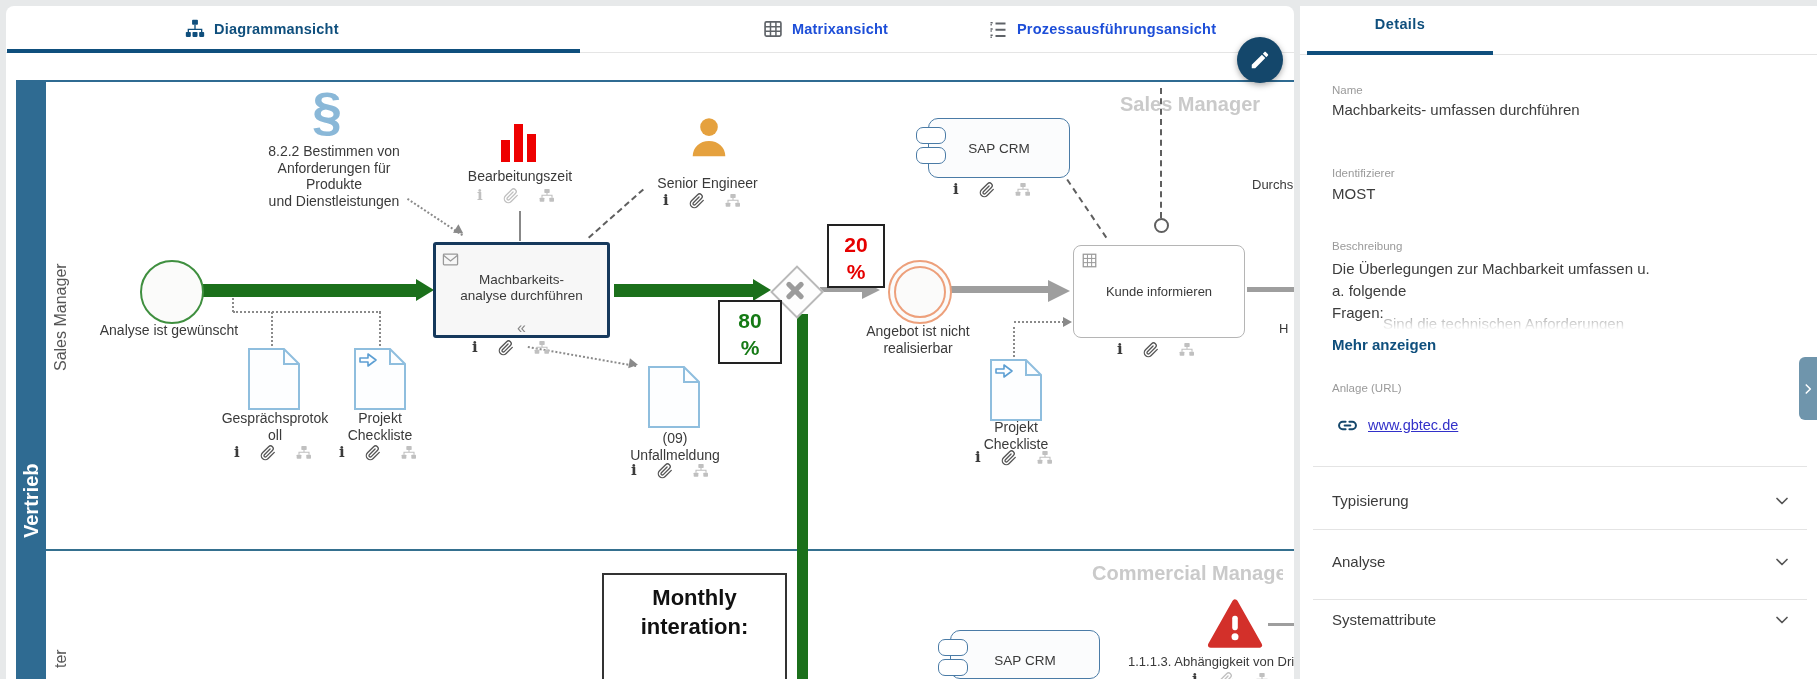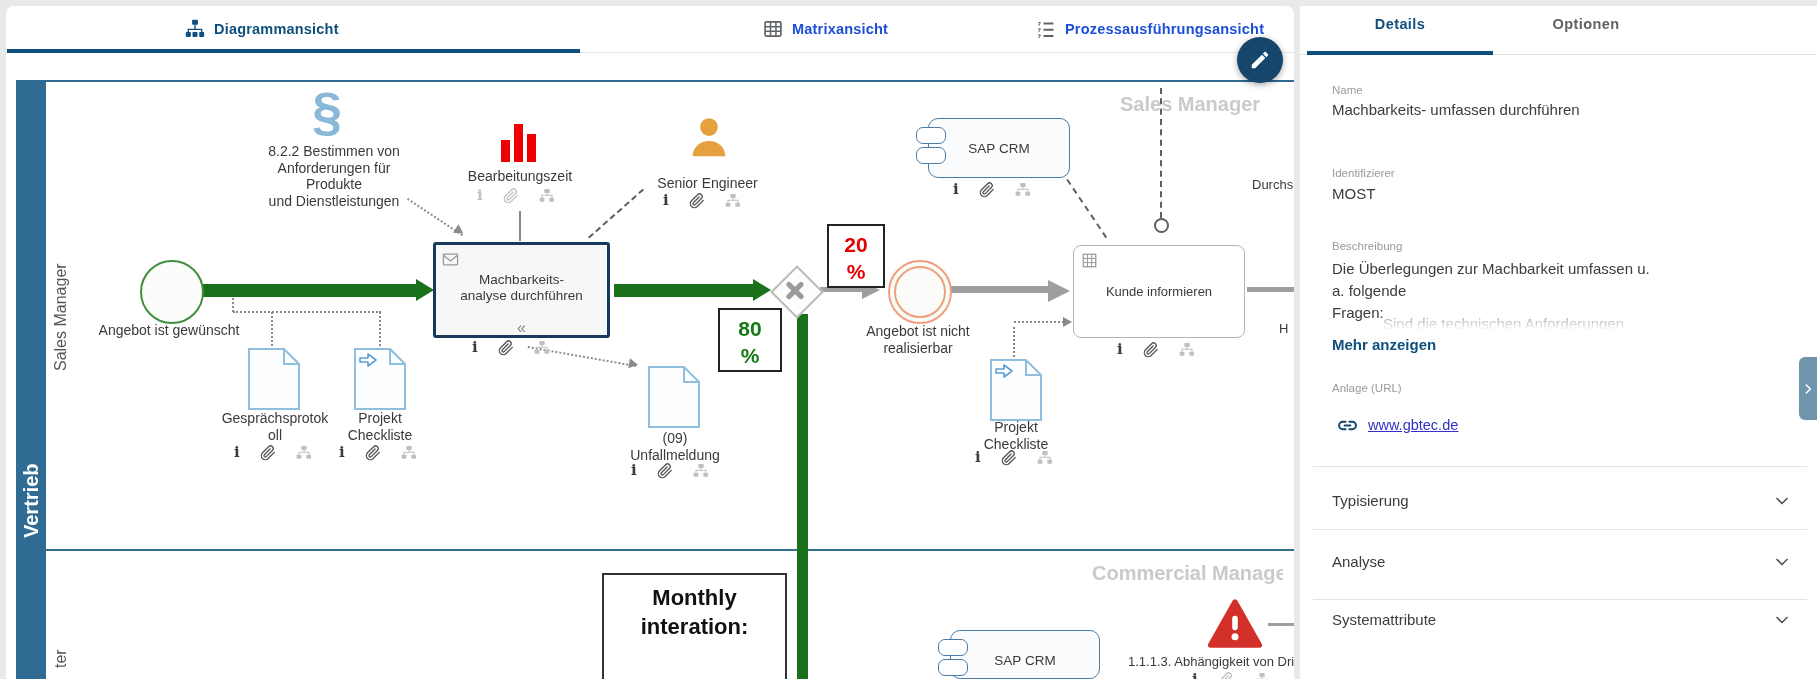--- a/index.html
+++ b/index.html
@@ -127,21 +127,21 @@
         <use href="#sym-sitemap"></use>
       </svg>
     <span class="tlbl">Diagrammansicht</span>
   </div>
   <div class="tab" style="left:763px">
     <svg class="tabicon" style="color:#5f6368">
         <use href="#sym-matrix"></use>
       </svg>
     <span class="tlbl">Matrixansicht</span>
   </div>
-  <div class="tab" style="left:1036px">
+  <div class="tab" style="left:988px">
     <svg class="tabicon" style="color:#5f6368">
         <use href="#sym-plist"></use>
       </svg>
     <span class="tlbl">Prozessausführungsansicht</span>
   </div>
   <div class="underline" style="left:7px;top:49px;width:573px;height:4px"></div>
 
   <div class="abs" style="left:16px;top:80px;width:1278px;height:2px;background:#2f6b92"></div>
   <div class="abs" style="left:16px;top:80px;width:30px;height:599px;background:#2f6b92"></div>
   <div class="vtext" style="left:16px;top:438px;width:30px;height:125px;color:#fff;font-size:20px;font-weight:bold">Vertrieb</div>
@@ -201,42 +201,42 @@
     <div class="abs" style="left:26px;bottom:0;width:9px;height:28px;background:#ee0000"></div>
   </div>
   <div class="dlbl" style="left:460px;top:168px;width:120px">Bearbeitungszeit</div>
 
   <svg class="abs" style="left:686px;top:114px;width:46px;height:48px;color:#e5a13e;cursor:pointer">
       <use href="#sym-person"></use>
     </svg>
   <div class="dlbl" style="left:650px;top:175px;width:115px">Senior Engineer</div>
 
   <div class="evt" style="left:140px;top:260px;width:60px;height:60px;border:2px solid #3f8f3f"></div>
-  <div class="dlbl" style="left:84px;top:322px;width:170px">Angebot ist gewünscht</div>
+  <div class="dlbl" style="left:84px;top:322px;width:170px">Analyse ist gewünscht</div>
 
   <div class="box" style="left:433px;top:242px;width:177px;height:96px;border:3px solid #16395c;border-radius:3px;background:#f7f7f7;cursor:pointer">
     <svg class="abs" style="left:6px;top:6px;width:17px;height:17px;color:#999">
         <use href="#sym-env"></use>
       </svg>
     <div style="position:absolute;left:0;right:0;top:27px;text-align:center;font-size:13.5px;line-height:1.2">
       <span style="display:block">Machbarkeits-</span>
       <span style="display:block">analyse durchführen</span>
     </div>
     <div style="position:absolute;left:0;right:0;bottom:-2px;text-align:center;font-size:16px;color:#888">«</div>
   </div>
 
   <div class="abs" style="left:778px;top:273px;width:34px;height:34px;border:2px solid #b9b9b9;background:#fdfdfd;transform:rotate(45deg);cursor:pointer"></div>
   <div class="abs" style="left:784px;top:288px;width:22px;height:5px;background:#9b9b9b;border-radius:2px;transform:rotate(45deg)"></div>
   <div class="abs" style="left:784px;top:288px;width:22px;height:5px;background:#9b9b9b;border-radius:2px;transform:rotate(-45deg)"></div>
 
   <div class="box" style="left:827px;top:224px;width:58px;height:64px;border:2px solid #222;text-align:center;font-weight:bold;font-size:21px;line-height:1.3;color:#e60000;padding-top:5px;cursor:pointer">
     <span style="display:block">20</span>
     <span style="display:block">%</span>
   </div>
-  <div class="box" style="left:718px;top:308px;width:64px;height:64px;border:2px solid #222;text-align:center;font-weight:bold;font-size:21px;line-height:1.3;color:#157a15;padding-top:5px;cursor:pointer">
+  <div class="box" style="left:718px;top:300px;width:64px;height:64px;border:2px solid #222;text-align:center;font-weight:bold;font-size:21px;line-height:1.3;color:#157a15;padding-top:5px;cursor:pointer">
     <span style="display:block">80</span>
     <span style="display:block">%</span>
   </div>
 
   <div class="evt" style="left:888px;top:260px;width:60px;height:60px;border:2px solid #eda07b"></div>
   <div class="evt" style="left:894px;top:266px;width:48px;height:48px;border:2px solid #eda07b;background:transparent"></div>
   <div class="dlbl" style="left:853px;top:323px;width:130px">
     <span style="display:block">Angebot ist nicht</span>
     <span style="display:block">realisierbar</span>
   </div>
@@ -400,23 +400,20 @@
     <svg class="icsvg l">
         <use href="#sym-org"></use>
       </svg>
   </div>
 
   <div class="card" style="left:1300px;top:6px;width:517px;height:673px"></div>
   <div class="abs" style="left:1300px;top:54px;width:517px;height:1px;background:#e3e3e3"></div>
   <div class="ptab active" style="left:1307px">
       <span>Details</span>
     </div>
-  <div class="ptab" style="left:1493px">
-      <span>Optionen</span>
-    </div>
   <div class="underline" style="left:1307px;top:51px;width:186px;height:4px"></div>
 
   <div class="plbl" style="left:1332px;top:84px">Name</div>
   <div class="pval" style="left:1332px;top:101px">Machbarkeits- umfassen durchführen</div>
 
   <div class="plbl" style="left:1332px;top:167px">Identifizierer</div>
   <div class="pval" style="left:1332px;top:185px">MOST</div>
 
   <div class="plbl" style="left:1332px;top:240px">Beschreibung</div>
   <div class="pval" style="left:1332px;top:258px;width:330px;line-height:1.45">

